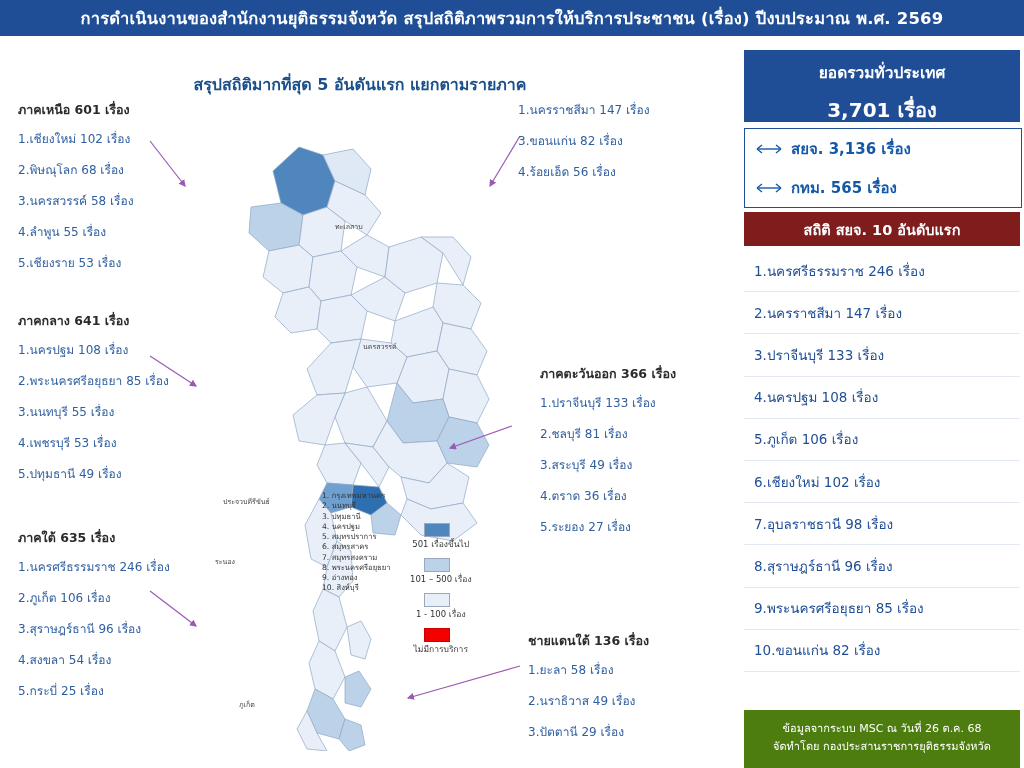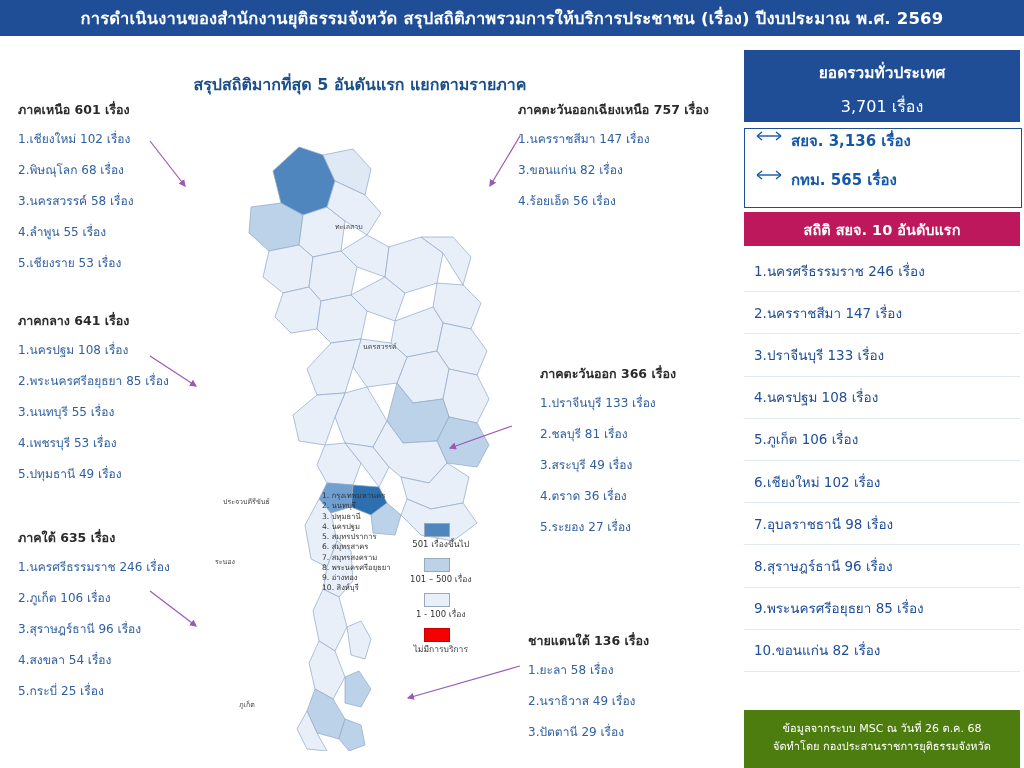--- a/index.html
+++ b/index.html
@@ -49,29 +49,29 @@
   .tiny-label{position:absolute;font-size:7px;color:#444;}
   
   .right{
     position:absolute;left:740px;top:36px;width:284px;height:732px;background:#fff;
   }
   .total-box{
     position:absolute;left:4px;top:14px;width:276px;height:72px;background:#1f4e96;
     color:#fff;text-align:center;
   }
   .total-box .t1{font-size:15.5px;font-weight:bold;padding-top:10px;}
-  .total-box .t2{font-size:16px;font-weight:normal;padding-top:9px;}
+  .total-box .t2{font-size:20px;font-weight:bold;padding-top:9px;}
   .split{
     position:absolute;left:4px;top:92px;width:276px;height:78px;
     background:#fff;border:1px solid #1f4e96;
   }
-  .split-row{display:flex;height:39px;padding-left:10px;}
+  .split-row{display:flex;align-items:center;height:39px;padding-left:10px;}
   .split-row .lbl{color:#1558a8;font-size:15px;font-weight:bold;margin-left:8px;}
   .sub-head{
-    position:absolute;left:4px;top:176px;width:276px;height:34px;background:#be185d;
+    position:absolute;left:4px;top:176px;width:276px;height:34px;background:#7f1d1d;
     color:#fff;font-size:14.5px;font-weight:bold;display:flex;align-items:center;justify-content:center;
   }
   .top10{position:absolute;left:4px;top:214px;width:276px;}
   .top10 .row{
     font-size:13.5px;color:#1f4e96;padding:9.6px 0 9.6px 10px;border-bottom:1px solid #e3e9f2;
     white-space:nowrap;
   }
   .footer-box{
     position:absolute;left:4px;top:674px;width:276px;height:58px;background:#4d7c0f;
     color:#fff;text-align:center;font-size:11px;line-height:1.6;padding-top:10px;
@@ -217,21 +217,20 @@
   <div class="region-block" style="left:18px;top:492px;">
     <div class="region-head">ภาคใต้ 635 เรื่อง</div>
     <div class="region-item">1.นครศรีธรรมราช 246 เรื่อง</div>
     <div class="region-item">2.ภูเก็ต 106 เรื่อง</div>
     <div class="region-item">3.สุราษฎร์ธานี 96 เรื่อง</div>
     <div class="region-item">4.สงขลา 54 เรื่อง</div>
     <div class="region-item">5.กระบี่ 25 เรื่อง</div>
   </div>
 
   <div class="region-block" style="left:518px;top:64px;">
-    <div class="region-head">ภาคตะวันออกเฉียงเหนือ 757 เรื่อง</div>
     <div class="region-item">1.นครราชสีมา 147 เรื่อง</div>
     <div class="region-item">3.ขอนแก่น 82 เรื่อง</div>
     <div class="region-item">4.ร้อยเอ็ด 56 เรื่อง</div>
   </div>
 
   <div class="region-block" style="left:540px;top:328px;">
     <div class="region-head">ภาคตะวันออก 366 เรื่อง</div>
     <div class="region-item">1.ปราจีนบุรี 133 เรื่อง</div>
     <div class="region-item">2.ชลบุรี 81 เรื่อง</div>
     <div class="region-item">3.สระบุรี 49 เรื่อง</div>

